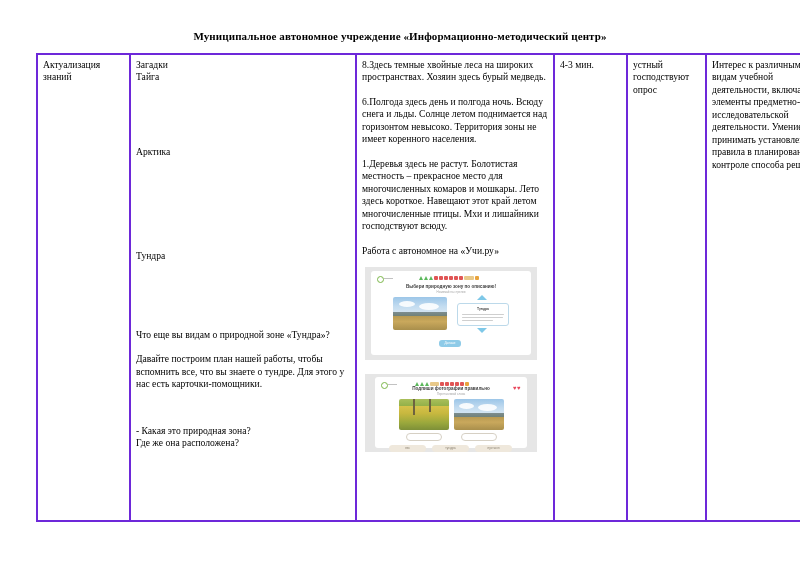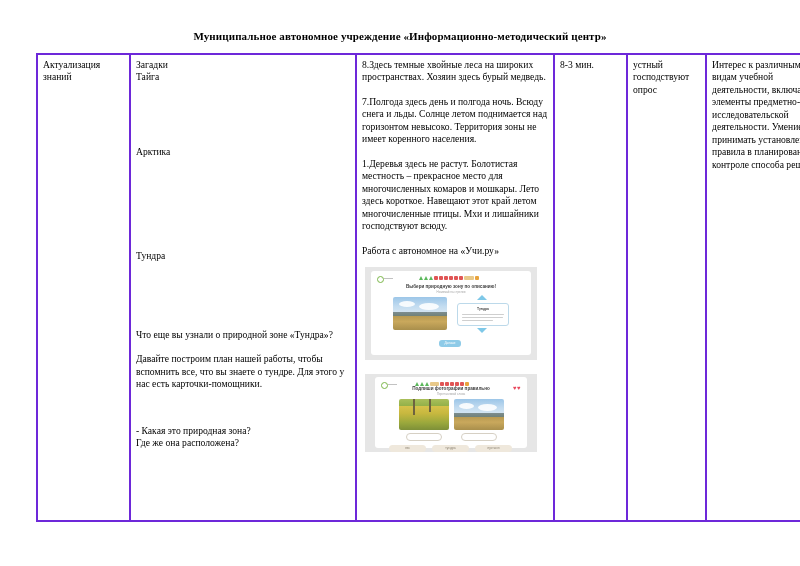--- a/index.html
+++ b/index.html
@@ -261,30 +261,30 @@
       <td class="c2">
         <p class="tight">Загадки</p>
         <p class="tight">Тайга</p>
         <div class="spacer-lg"></div>
         <p class="tight">Арктика</p>
         <div class="spacer-lg"></div>
         <div class="spacer-xl"></div>
         <p class="tight">Тундра</p>
         <div class="spacer-md"></div>
         <div class="spacer-sm"></div>
-        <p class="blk">Что еще вы узнали о природной зоне «Тундра»?</p>
+        <p class="blk">Что еще вы видам о природной зоне «Тундра»?</p>
         <p class="blk">Давайте построим план нашей работы, чтобы вспомнить все, что вы знаете о тундре. Для этого у нас есть карточки-помощники.</p>
         <div class="spacer-sm"></div>
         <p class="tight">- Какая это природная зона?</p>
         <p class="tight">Где же она расположена?</p>
       </td>
 
       <td class="c3">
         <p class="blk">8.Здесь темные хвойные леса на широких пространствах. Хозяин здесь бурый медведь.</p>
-        <p class="blk">7.Полгода здесь день и полгода ночь. Всюду снега и льды. Солнце летом поднимается над горизонтом невысоко. Территория зоны не имеет коренного населения.</p>
+        <p class="blk">6.Полгода здесь день и полгода ночь. Всюду снега и льды. Солнце летом поднимается над горизонтом невысоко. Территория зоны не имеет коренного населения.</p>
         <p class="blk">1.Деревья здесь не растут. Болотистая местность – прекрасное место для многочисленных комаров и мошкары. Лето здесь короткое. Навещают этот край летом многочисленные птицы. Мхи и лишайники господствуют всюду.</p>
         <p class="tight">Работа с автономное на «Учи.ру»</p>
 
         <div class="shot shot-1">
           <div class="shot-inner">
             <span class="logo-dot"></span>
             <span class="logo-line"></span>
 
             <div class="dots" style="left:48px;">
               <span class="tri"></span>
@@ -367,21 +367,21 @@
             <div class="answer-box" style="left:86px;top:56px;width:36px;height:8px;"></div>
 
             <div class="word-btn" style="left:14px;top:68px;width:37px;height:7px;line-height:7px;">лес</div>
             <div class="word-btn" style="left:57px;top:68px;width:37px;height:7px;line-height:7px;">тундра</div>
             <div class="word-btn" style="left:100px;top:68px;width:37px;height:7px;line-height:7px;">пустыня</div>
           </div>
         </div>
       </td>
 
       <td class="c4">
-        <p class="tight">8-3 мин.</p>
+        <p class="tight">4-3 мин.</p>
       </td>
 
       <td class="c5">
         <p class="tight">устный господствуют опрос</p>
       </td>
 
       <td class="c6">
         <p class="tight">Интерес к различным видам учебной деятельности, включая элементы предметно-исследовательской деятельности. Умение принимать установленные правила в планировании и контроле способа решения.</p>
       </td>
 

